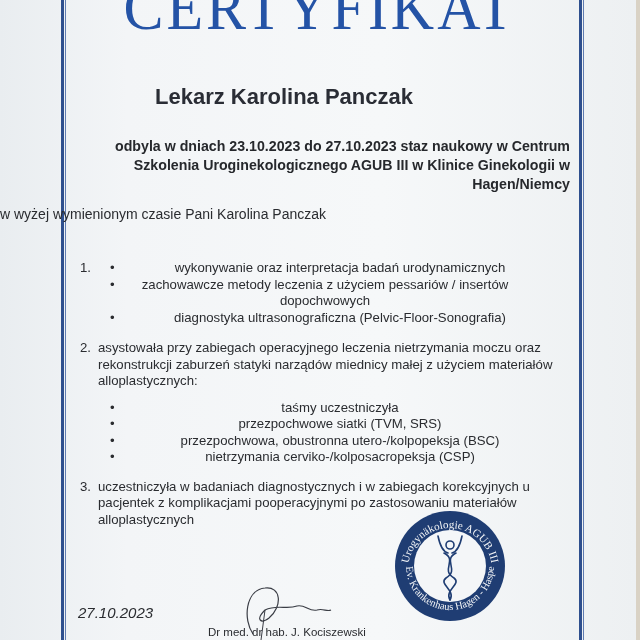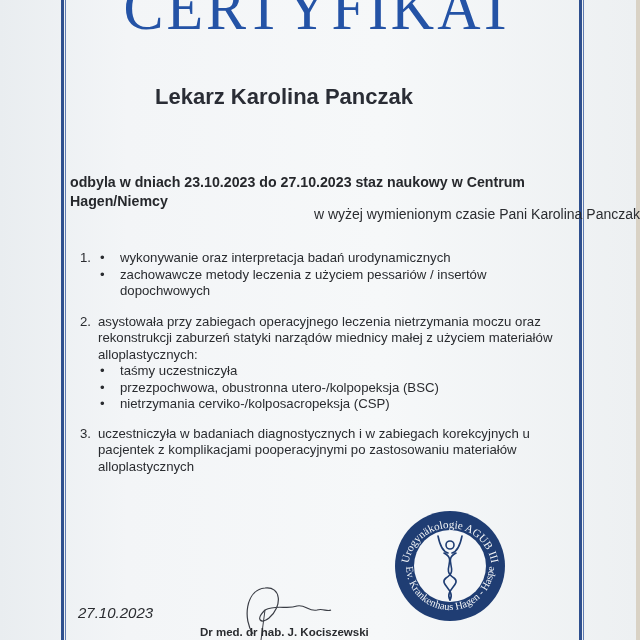--- a/index.html
+++ b/index.html
@@ -32,81 +32,84 @@
     position: absolute; left: 0; width: 640px; top: -26px; text-align: center;
     font-family: "Liberation Serif", serif; font-weight: normal;
     font-size: 60px; letter-spacing: 3px; color: #2453a6;
     transform: scaleY(1.05);
   }
   .name {
     position: absolute; left: 0; width: 568px; top: 84px; text-align: center;
     font-weight: bold; font-size: 22px; color: #2a2d35;
   }
   .lead {
-    position: absolute; left: 70px; width: 500px; top: 137px; text-align: left;
-    font-weight: bold; font-size: 14.2px; line-height: 19px; color: #26282c; margin-top: 36px;
+    position: absolute; left: 70px; width: 500px; top: 137px; text-align: right;
+    font-weight: bold; font-size: 14.2px; line-height: 19px; color: #26282c;
   }
   .sub {
-    position: absolute; left: 0; width: 640px; top: 206px; text-align: right;
+    position: absolute; left: 0; width: 640px; top: 206px; text-align: left;
     font-size: 14px; color: #2a2c30;
   }
   .list {
     position: absolute; left: 80px; top: 250px; width: 480px;
     font-size: 13.2px; line-height: 16.5px; color: #2a2c30;
   }
   .item { position: relative; padding-left: 18px; }
   .num { position: absolute; left: 0; top: 0; }
-  .sublist { margin: 0; padding: 0; list-style: none; }
+  .sublist { margin: 10px; padding: 0; list-style: none; text-align: center; }
   .sublist li { position: relative; padding-left: 22px; }
   .sublist li::before {
     content: "\2022"; position: absolute; left: 2px; top: 0;
   }
   .item2 { margin-top: 14px; }
   .item3 { margin-top: 13px; }
   .date {
     position: absolute; left: 78px; top: 604px; font-size: 15px; color: #2a2c30; font-style: italic;
   }
   .signer {
-    position: absolute; left: 200px; top: 626px; font-size: 11.5px; color: #2a2c30; font-weight: bold;
+    position: absolute; left: 208px; top: 626px; font-size: 11.5px; color: #2a2c30;
   }
   .signature { position: absolute; left: 225px; top: 580px; width: 110px; height: 60px; }
   .stamp { position: absolute; left: 392px; top: 508px; width: 116px; height: 116px; }
 </style>
 </head>
 <body>
 
 <div class="paper"></div>
 <div class="edge-right"></div>
 <div class="border-l"></div>
 <div class="border-r"></div>
 
 <div class="title">CERTYFIKAT</div>
 
 <div class="name">Lekarz Karolina Panczak</div>
 
 <div class="lead">
   <div>odbyla w dniach 23.10.2023 do 27.10.2023 staz naukowy w Centrum</div>
+  <div>Szkolenia Uroginekologicznego AGUB III w Klinice Ginekologii w</div>
   <div>Hagen/Niemcy</div>
 </div>
 
 <div class="sub">w wyżej wymienionym czasie Pani Karolina Panczak</div>
 
 <div class="list">
   <div class="item">
     <span class="num">1.</span>
     <ul class="sublist">
       <li>wykonywanie oraz interpretacja badań urodynamicznych</li>
       <li style="padding-right:30px">zachowawcze metody leczenia z użyciem pessariów / insertów dopochwowych</li>
+      <li>diagnostyka ultrasonograficzna (Pelvic-Floor-Sonografia)</li>
     </ul>
   </div>
   <div class="item item2">
     <span class="num">2.</span>
     <div>asystowała przy zabiegach operacyjnego leczenia nietrzymania moczu oraz rekonstrukcji zaburzeń statyki narządów miednicy małej z użyciem materiałów alloplastycznych:</div>
     <ul class="sublist">
       <li>taśmy uczestniczyła</li>
+      <li>przezpochwowe siatki (TVM, SRS)</li>
       <li>przezpochwowa, obustronna utero-/kolpopeksja (BSC)</li>
       <li>nietrzymania cerviko-/kolposacropeksja (CSP)</li>
     </ul>
   </div>
   <div class="item item3">
     <span class="num">3.</span>
     <div>uczestniczyła w badaniach diagnostycznych i w zabiegach korekcyjnych u pacjentek z komplikacjami pooperacyjnymi po zastosowaniu materiałów alloplastycznych</div>
   </div>
 </div>
 

